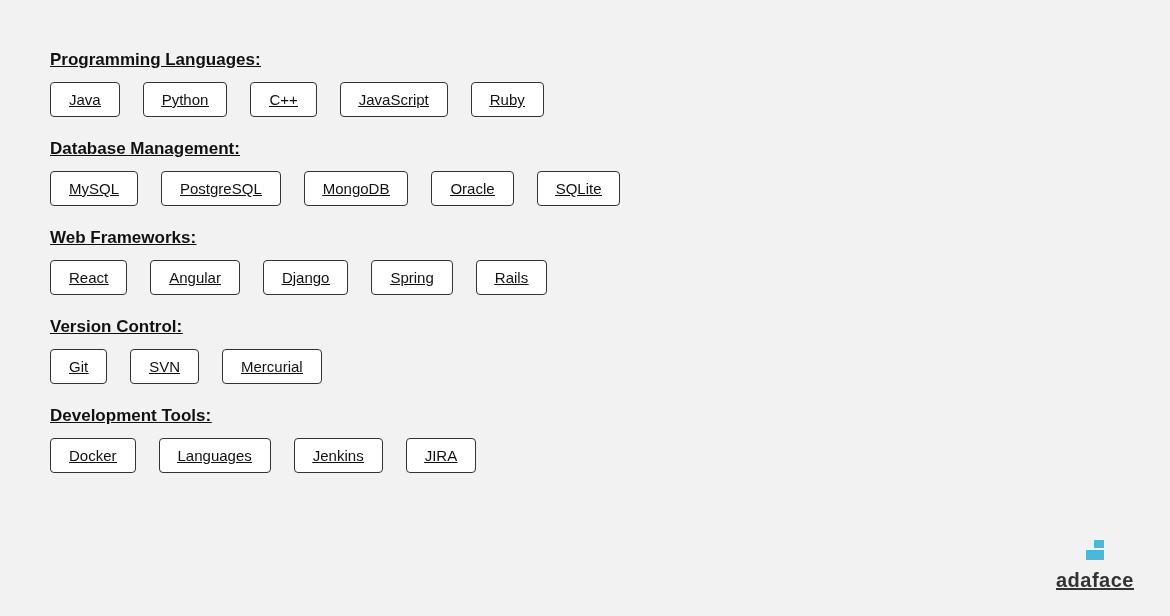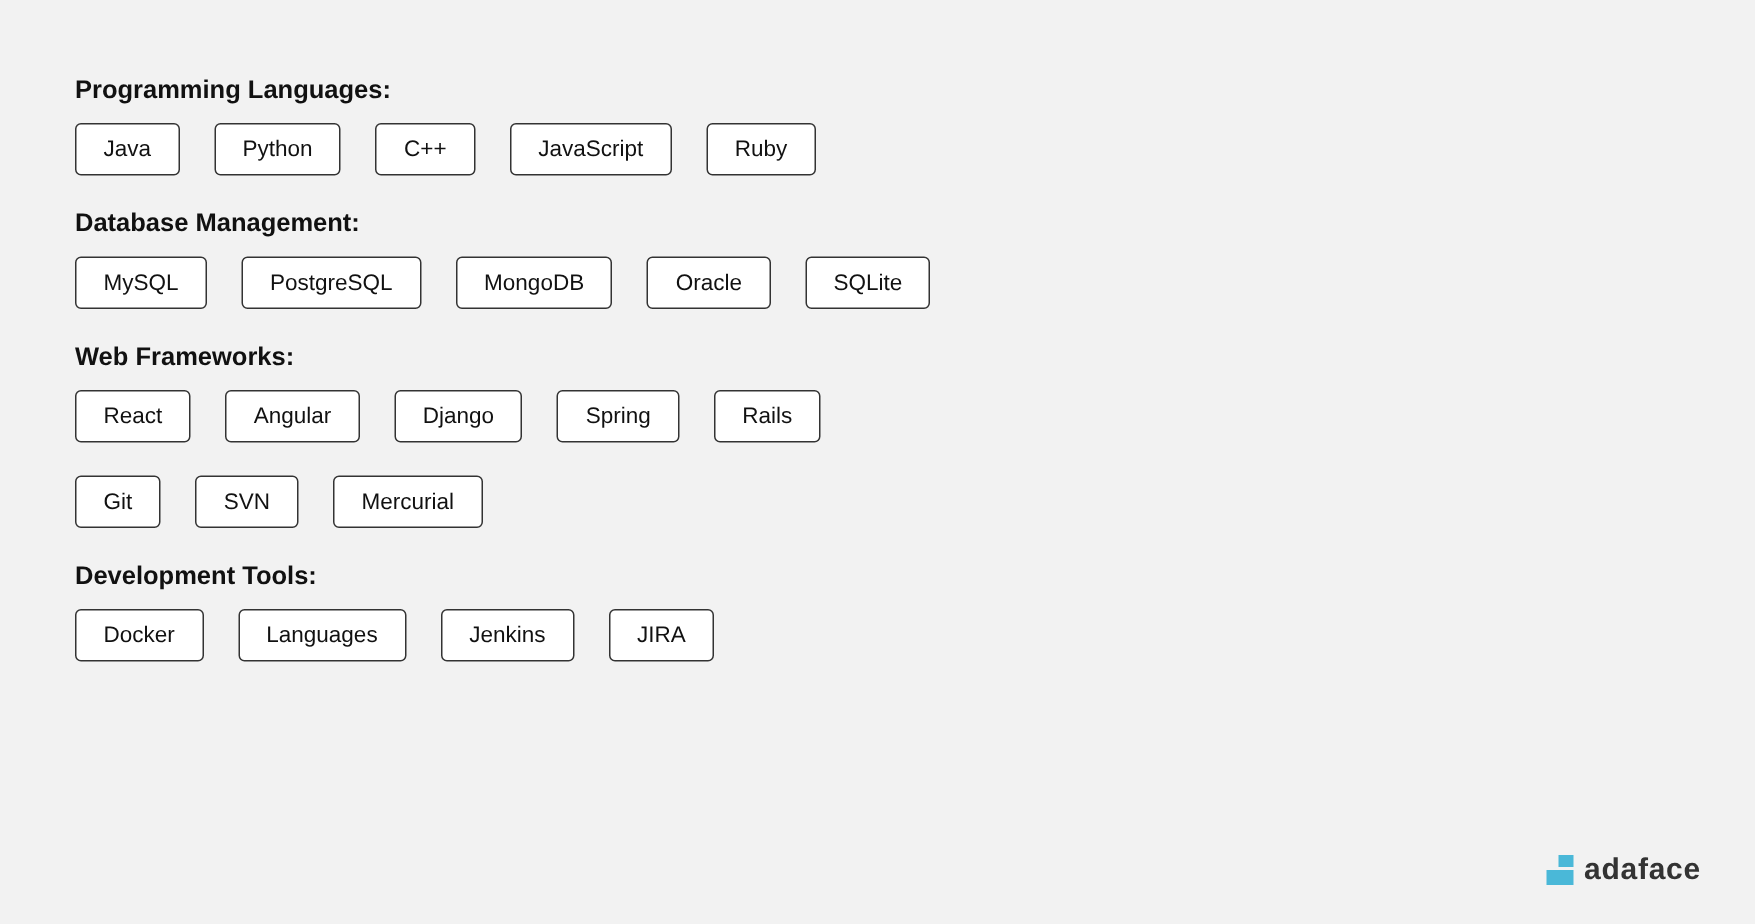--- a/index.html
+++ b/index.html
@@ -1,18 +1,19 @@
 <!DOCTYPE html>
 <html><head>
   <meta charset="utf-8">
   <style>
     * {
       margin: 0;
       padding: 0;
       box-sizing: border-box;
+      text-decoration: underline;
     }
 
     body {
       width: 1170px;
       height: 616px;
       background-color: #f2f2f2;
       font-family: Arial, Helvetica, sans-serif;
       display: flex;
       flex-direction: column;
       justify-content: flex-start;
@@ -48,20 +49,21 @@
       cursor: default;
     }
 
     .footer {
       position: absolute;
       bottom: 24px;
       right: 36px;
       display: flex;
       align-items: center;
       gap: 7px;
+      flex-direction: column;
     }
 
     .adaface-logo-icon {
       width: 18px;
       height: 22px;
       display: flex;
       flex-direction: column;
       gap: 2px;
       align-items: flex-end;
     }
@@ -113,20 +115,21 @@
       <div class="section-title">Web Frameworks:</div>
       <div class="tags">
         <span class="tag">React</span>
         <span class="tag">Angular</span>
         <span class="tag">Django</span>
         <span class="tag">Spring</span>
         <span class="tag">Rails</span>
       </div>
     </div>
     <div class="section">
+      <div class="section-title">Version Control:</div>
       <div class="tags">
         <span class="tag">Git</span>
         <span class="tag">SVN</span>
         <span class="tag">Mercurial</span>
       </div>
     </div>
     <div class="section">
       <div class="section-title">Development Tools:</div>
       <div class="tags">
         <span class="tag">Docker</span>

